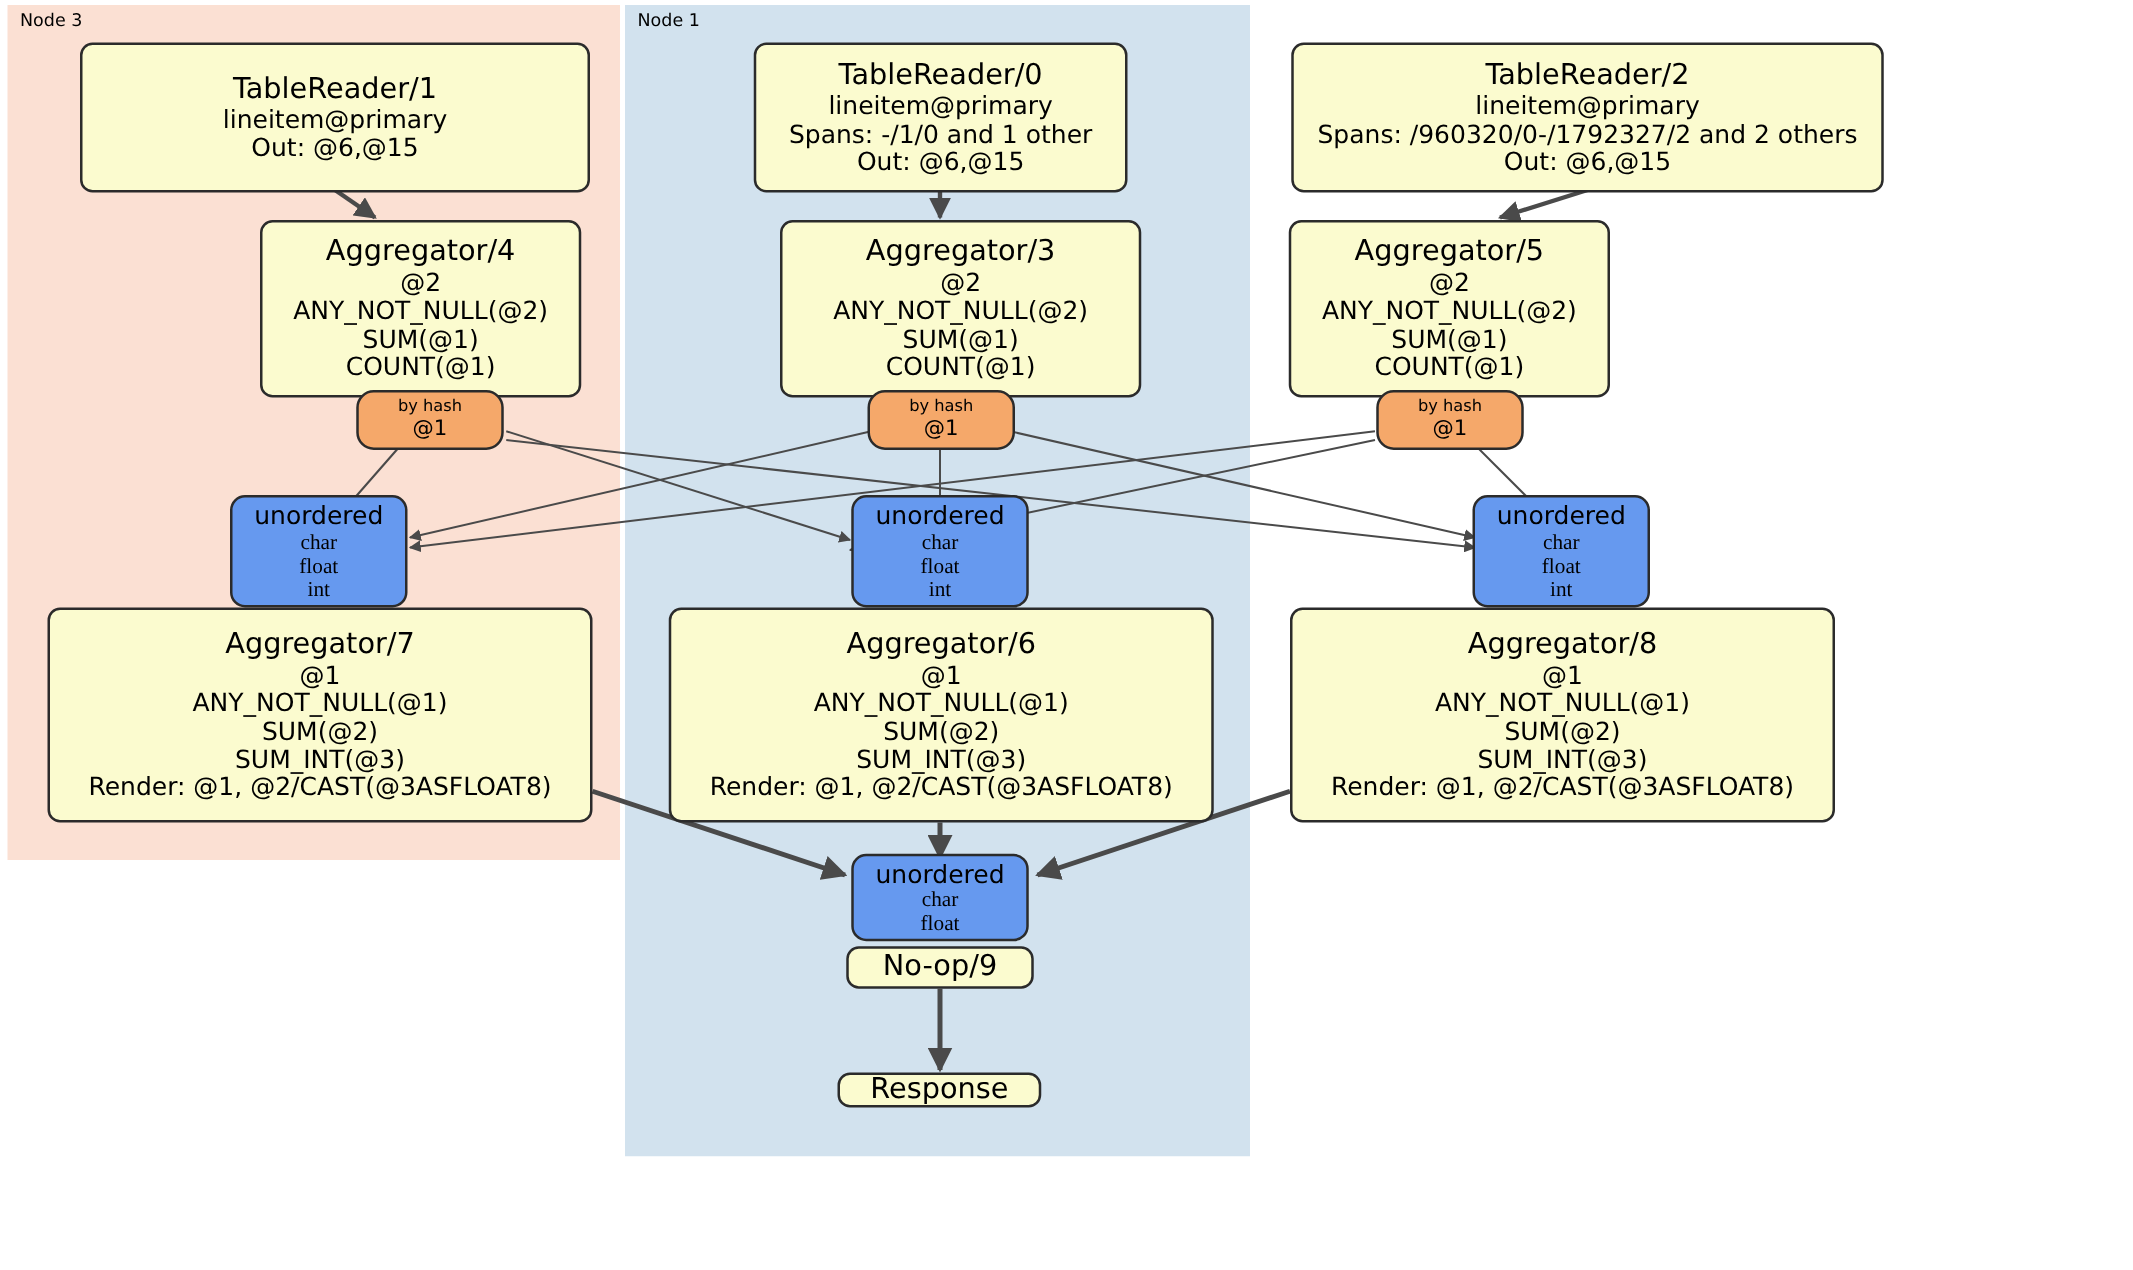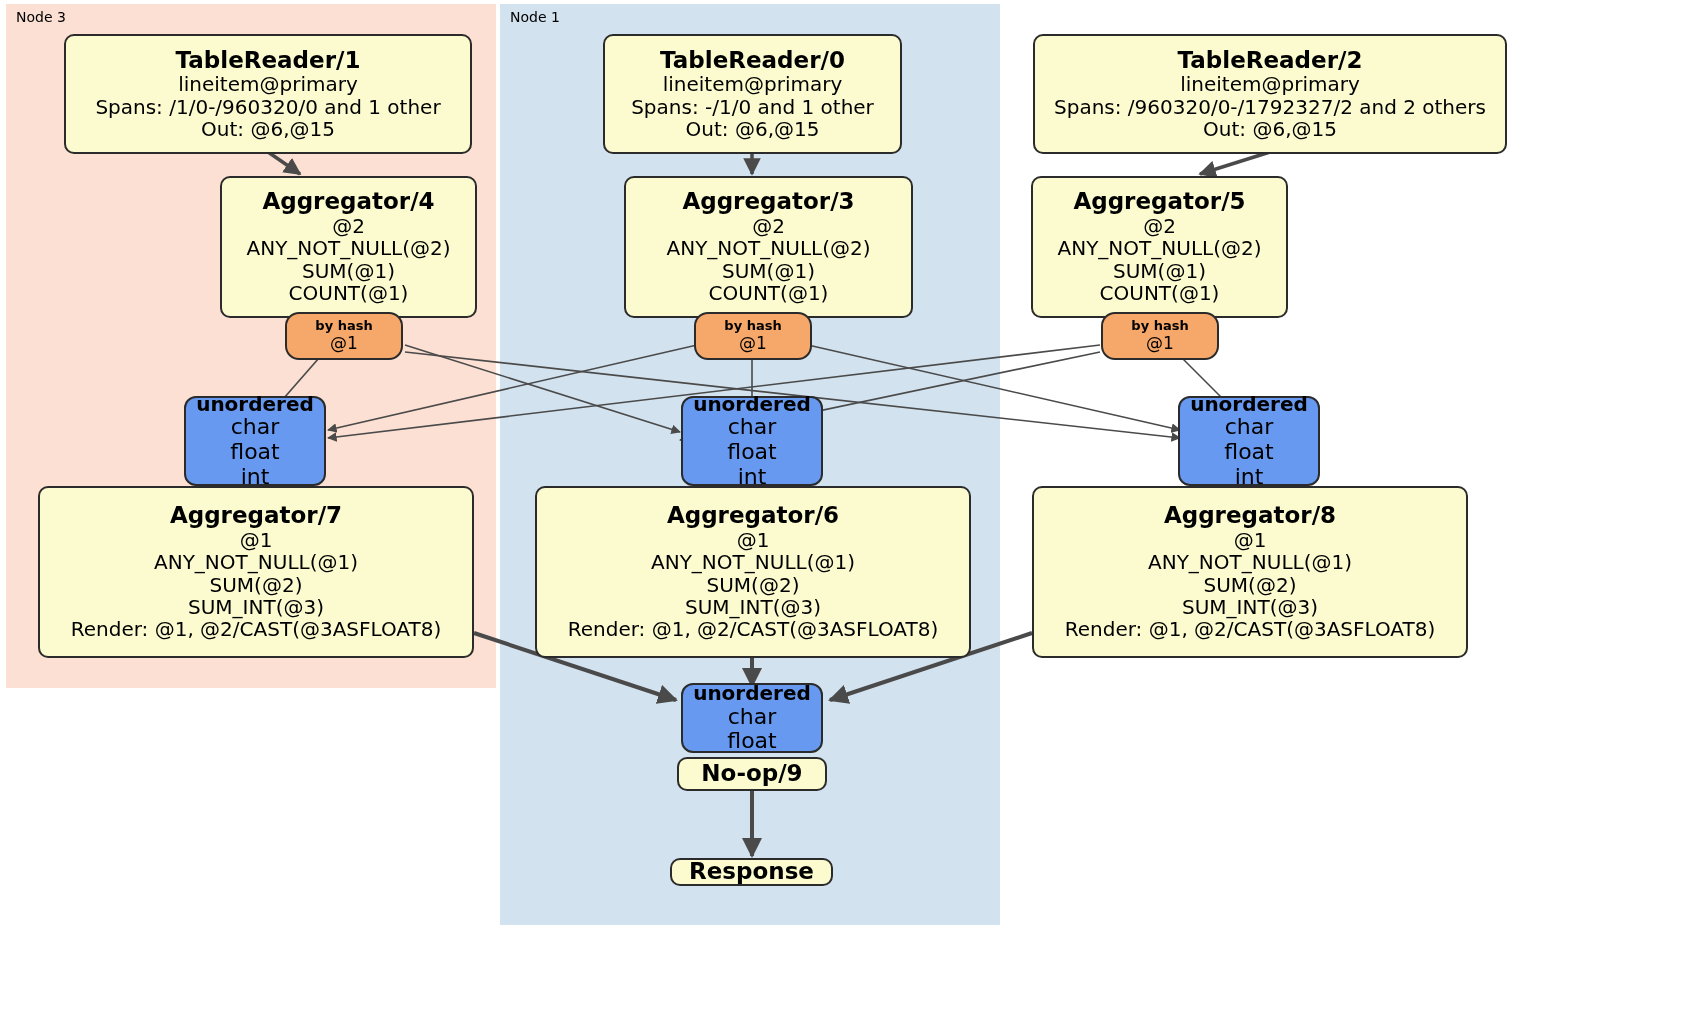--- a/index.html
+++ b/index.html
@@ -45,21 +45,21 @@
     border-radius: 10px;
     text-align: center;
     padding: 4px 8px;
     display: flex;
     flex-direction: column;
     justify-content: center;
     align-items: center;
     line-height: 1.12;
   }
   .box .ttl {
-    font-weight: bold;
+    font-weight: normal;
     font-size: 23px;
     color: #000;
     white-space: nowrap;
   }
   .box .ln {
     font-size: 20px;
     color: #000;
     white-space: nowrap;
   }
   .proc {
@@ -69,21 +69,21 @@
     background: #f5a86a;
     border-radius: 14px;
   }
   .router-hash .ttl { font-size: 13px; }
   .router-hash .ln  { font-size: 17px; }
   .router-unordered {
     background: #6699ef;
     border-radius: 12px;
   }
   .router-unordered .ttl { font-size: 20px; }
-  .router-unordered .ln  { font-size: 22px; }
+  .router-unordered .ln  { font-size: 17px; font-family: Liberation Serif, serif; }
   .small-proc .ttl { font-size: 23px; }
 </style>
 </head>
 <body>
 
 <div id="canvas">
 
   <div class="node-panel" style="left:6px; top:4px; width:490px; height:684px; background:#fbe0d3;">
     <span class="node-panel-label">Node 3</span>
   </div>
@@ -131,39 +131,38 @@
     </g>
 
     <g stroke="#4a4a4a" stroke-width="4" fill="none" marker-end="url(#arrowThick)">
       <path d="M 752 791 L 752 856"></path>
     </g>
   </svg>
 
   <div class="box proc" style="left:64px; top:34px; width:408px; height:120px;">
     <div class="ttl">TableReader/1</div>
     <div class="ln">lineitem@primary</div>
-    <div class="ln">Spans: /1/0-/960320/0 and 1 other</div>
     <div class="ln">Out: @6,@15</div>
   </div>
 
   <div class="box proc" style="left:603px; top:34px; width:299px; height:120px;">
     <div class="ttl">TableReader/0</div>
     <div class="ln">lineitem@primary</div>
     <div class="ln">Spans: -/1/0 and 1 other</div>
     <div class="ln">Out: @6,@15</div>
   </div>
 
   <div class="box proc" style="left:1033px; top:34px; width:474px; height:120px;text-align:right;">
     <div class="ttl">TableReader/2</div>
     <div class="ln">lineitem@primary</div>
     <div class="ln">Spans: /960320/0-/1792327/2 and 2 others</div>
     <div class="ln">Out: @6,@15</div>
   </div>
 
-  <div class="box proc" style="left:220px; top:176px; width:257px; height:142px;">
+  <div class="box proc" style="left:208px; top:176px; width:257px; height:142px;">
     <div class="ttl">Aggregator/4</div>
     <div class="ln">@2</div>
     <div class="ln">ANY_NOT_NULL(@2)</div>
     <div class="ln">SUM(@1)</div>
     <div class="ln">COUNT(@1)</div>
   </div>
 
   <div class="box proc" style="left:624px; top:176px; width:289px; height:142px;">
     <div class="ttl">Aggregator/3</div>
     <div class="ln">@2</div>

